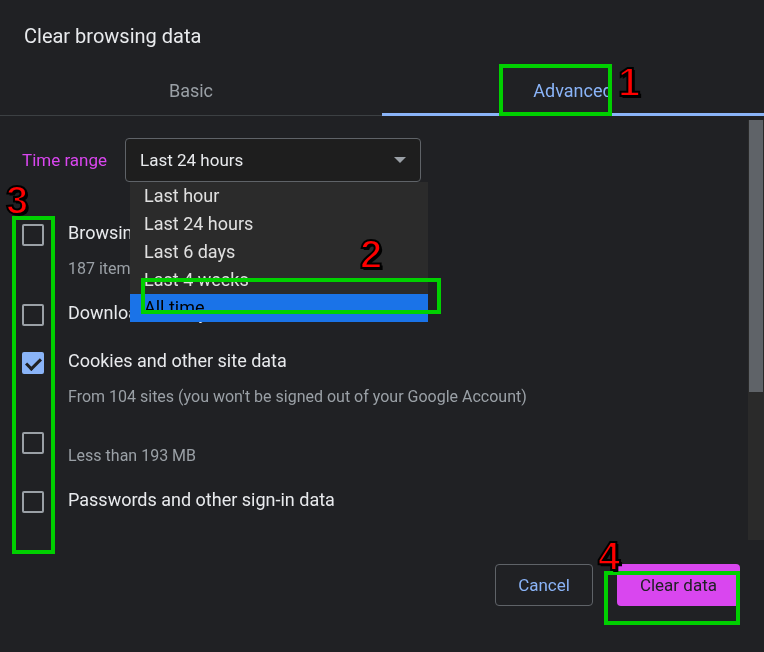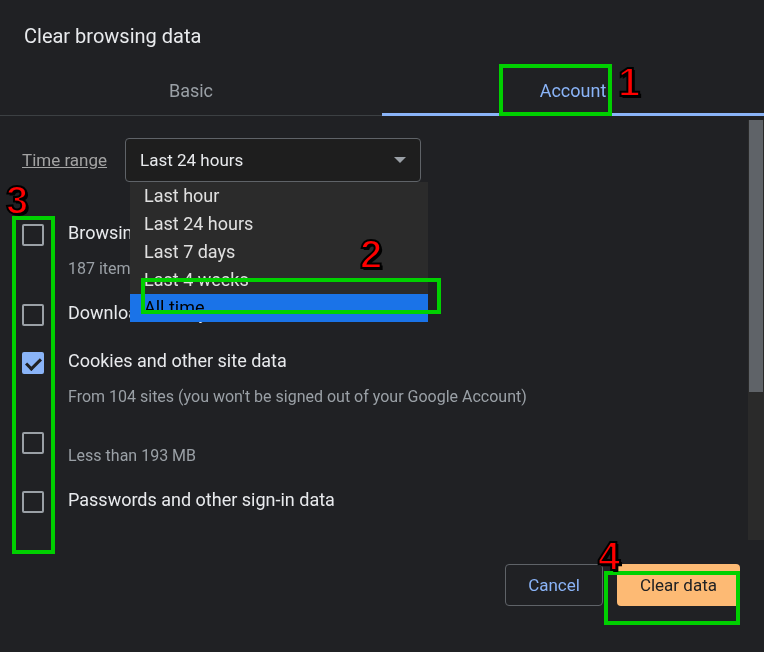--- a/index.html
+++ b/index.html
@@ -59,23 +59,22 @@
     overflow: hidden;
     padding: 22px 40px 10px 22px;
   }
   .time-row {
     display: flex;
     align-items: center;
     gap: 18px;
     margin-bottom: 28px;
   }
   .time-label {
-    color: #a3a3a3;
+    color: #d946ef;
     font-size: 17px;
-    text-decoration: underline;
   }
   .select-box {
     position: relative;
     width: 296px;
     height: 44px;
     background: #1e1e1e;
     border: 1px solid #5f6368;
     border-radius: 4px;
     display: flex;
     align-items: center;
@@ -164,37 +163,37 @@
   .scrollbar-thumb {
     position: absolute;
     left: 1px; top: 0;
     width: 14px;
     height: 272px;
     background: #5f6368;
   }
   .footer {
     display: flex;
     justify-content: flex-end;
-    gap: 14px;
+    gap: 24px;
     padding: 18px 24px 0 24px;
   }
   .btn {
     padding: 10px 22px;
     border-radius: 4px;
     font-size: 17px;
     cursor: pointer;
     border: 1px solid transparent;
   }
   .btn-cancel {
     background: transparent;
     border: 1px solid #5f6368;
     color: #8ab4f8;
   }
   .btn-clear {
-    background: #fdba74;
+    background: #d946ef;
     color: #202124;
   }
 
   
   .hl {
     position: absolute;
     border: 4px solid #00d000;
     background: transparent;
     z-index: 50;
     pointer-events: none;
@@ -217,21 +216,21 @@
 
 <div class="dialog">
 
   <div class="title">Clear browsing data</div>
 
   <div class="tabs">
     <div class="tab">
       <span>Basic</span>
     </div>
     <div class="tab active">
-      <span>Account</span>
+      <span>Advanced</span>
       <div class="tab-underline"></div>
     </div>
   </div>
 
   <div class="content-wrap">
     <div class="content">
 
       <div class="time-row">
         <div class="time-label">Time range</div>
         <div class="select-box">
@@ -271,21 +270,21 @@
           <div class="chk"></div>
           <div class="item-text">
             <div class="t1">Passwords and other sign-in data</div>
           </div>
         </div>
       </div>
 
       <div class="dropdown">
         <div class="dd-item">Last hour</div>
         <div class="dd-item">Last 24 hours</div>
-        <div class="dd-item">Last 7 days</div>
+        <div class="dd-item">Last 6 days</div>
         <div class="dd-item">Last 4 weeks</div>
         <div class="dd-item selected">All time</div>
       </div>
 
     </div>
 
     <div class="scrollbar-track">
       <div class="scrollbar-thumb"></div>
     </div>
   </div>

